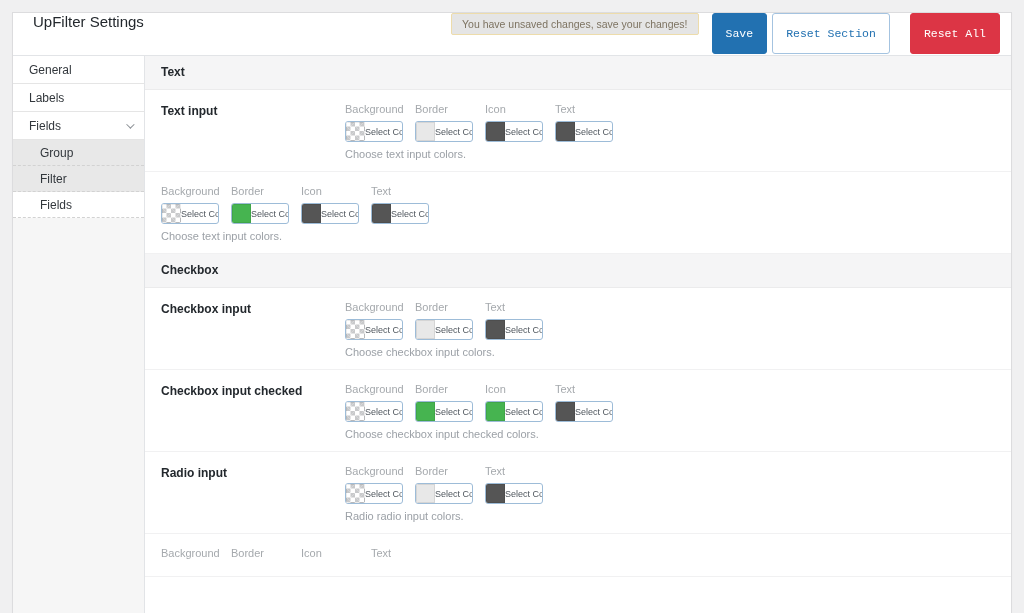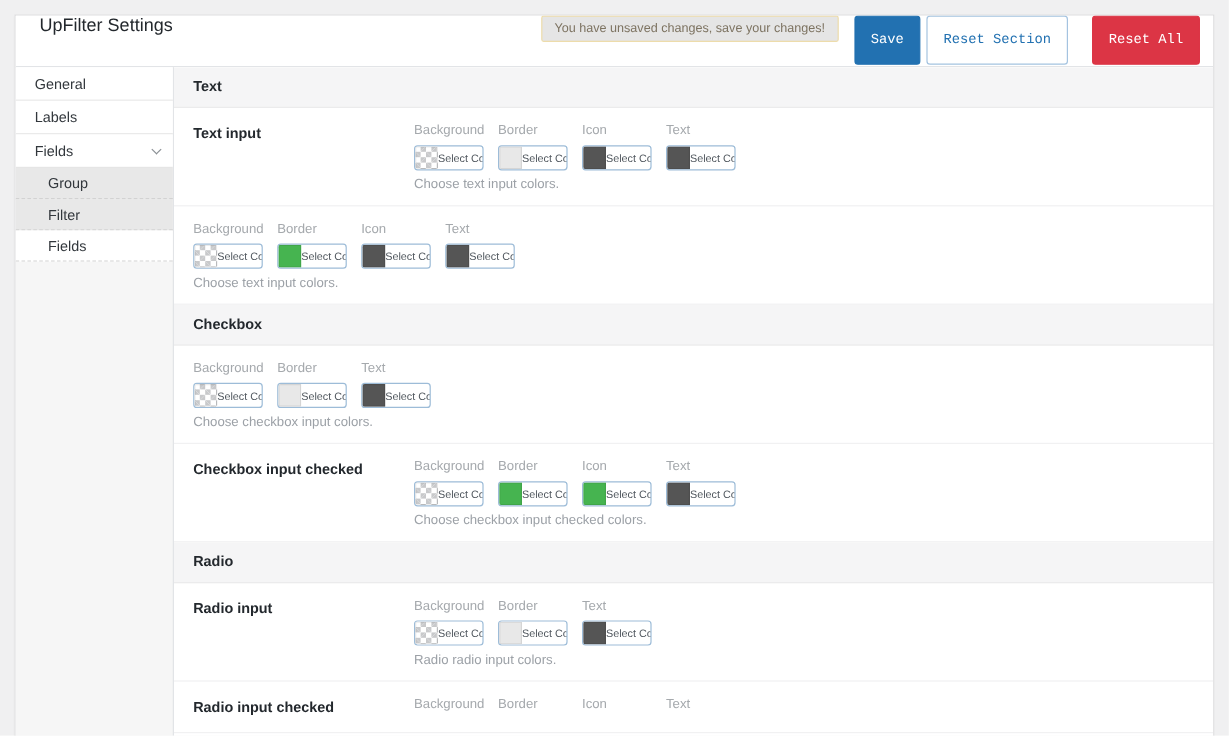--- a/index.html
+++ b/index.html
@@ -257,20 +257,21 @@
                   <span class="swatch" style="background: rgb(85, 85, 85);"></span>
                   <span class="color-btn-label">Select Color</span>
                 </button>
               </div>
             </div>
             <div class="setting-desc">Choose text input colors.</div>
           </div>
         </div>
         <div class="section-header"><span>Checkbox</span></div>
         <div class="setting-row">
+          <div class="setting-label">Checkbox input</div>
           <div class="fields-wrap">
             <div class="fields">
               <div class="color-field">
                 <div class="field-label">Background</div>
                 <button class="color-btn">
                   <span class="swatch checker"></span>
                   <span class="color-btn-label">Select Color</span>
                 </button>
               </div>
               <div class="color-field">
@@ -320,21 +321,20 @@
                 <div class="field-label">Text</div>
                 <button class="color-btn">
                   <span class="swatch" style="background: rgb(85, 85, 85);"></span>
                   <span class="color-btn-label">Select Color</span>
                 </button>
               </div>
             </div>
             <div class="setting-desc">Choose checkbox input checked colors.</div>
           </div>
         </div>
-        <div class="section-header"><span>Radio</span></div>
         <div class="setting-row">
           <div class="setting-label">Radio input</div>
           <div class="fields-wrap">
             <div class="fields">
               <div class="color-field">
                 <div class="field-label">Background</div>
                 <button class="color-btn">
                   <span class="swatch checker"></span>
                   <span class="color-btn-label">Select Color</span>
                 </button>
@@ -351,21 +351,20 @@
                 <button class="color-btn">
                   <span class="swatch" style="background: rgb(85, 85, 85);"></span>
                   <span class="color-btn-label">Select Color</span>
                 </button>
               </div>
             </div>
             <div class="setting-desc">Radio radio input colors.</div>
           </div>
         </div>
         <div class="setting-row">
-          <div class="setting-label">Radio input checked</div>
           <div class="fields-wrap">
             <div class="fields">
               <div class="color-field">
                 <div class="field-label">Background</div>
               </div>
               <div class="color-field">
                 <div class="field-label">Border</div>
               </div>
               <div class="color-field">
                 <div class="field-label">Icon</div>

